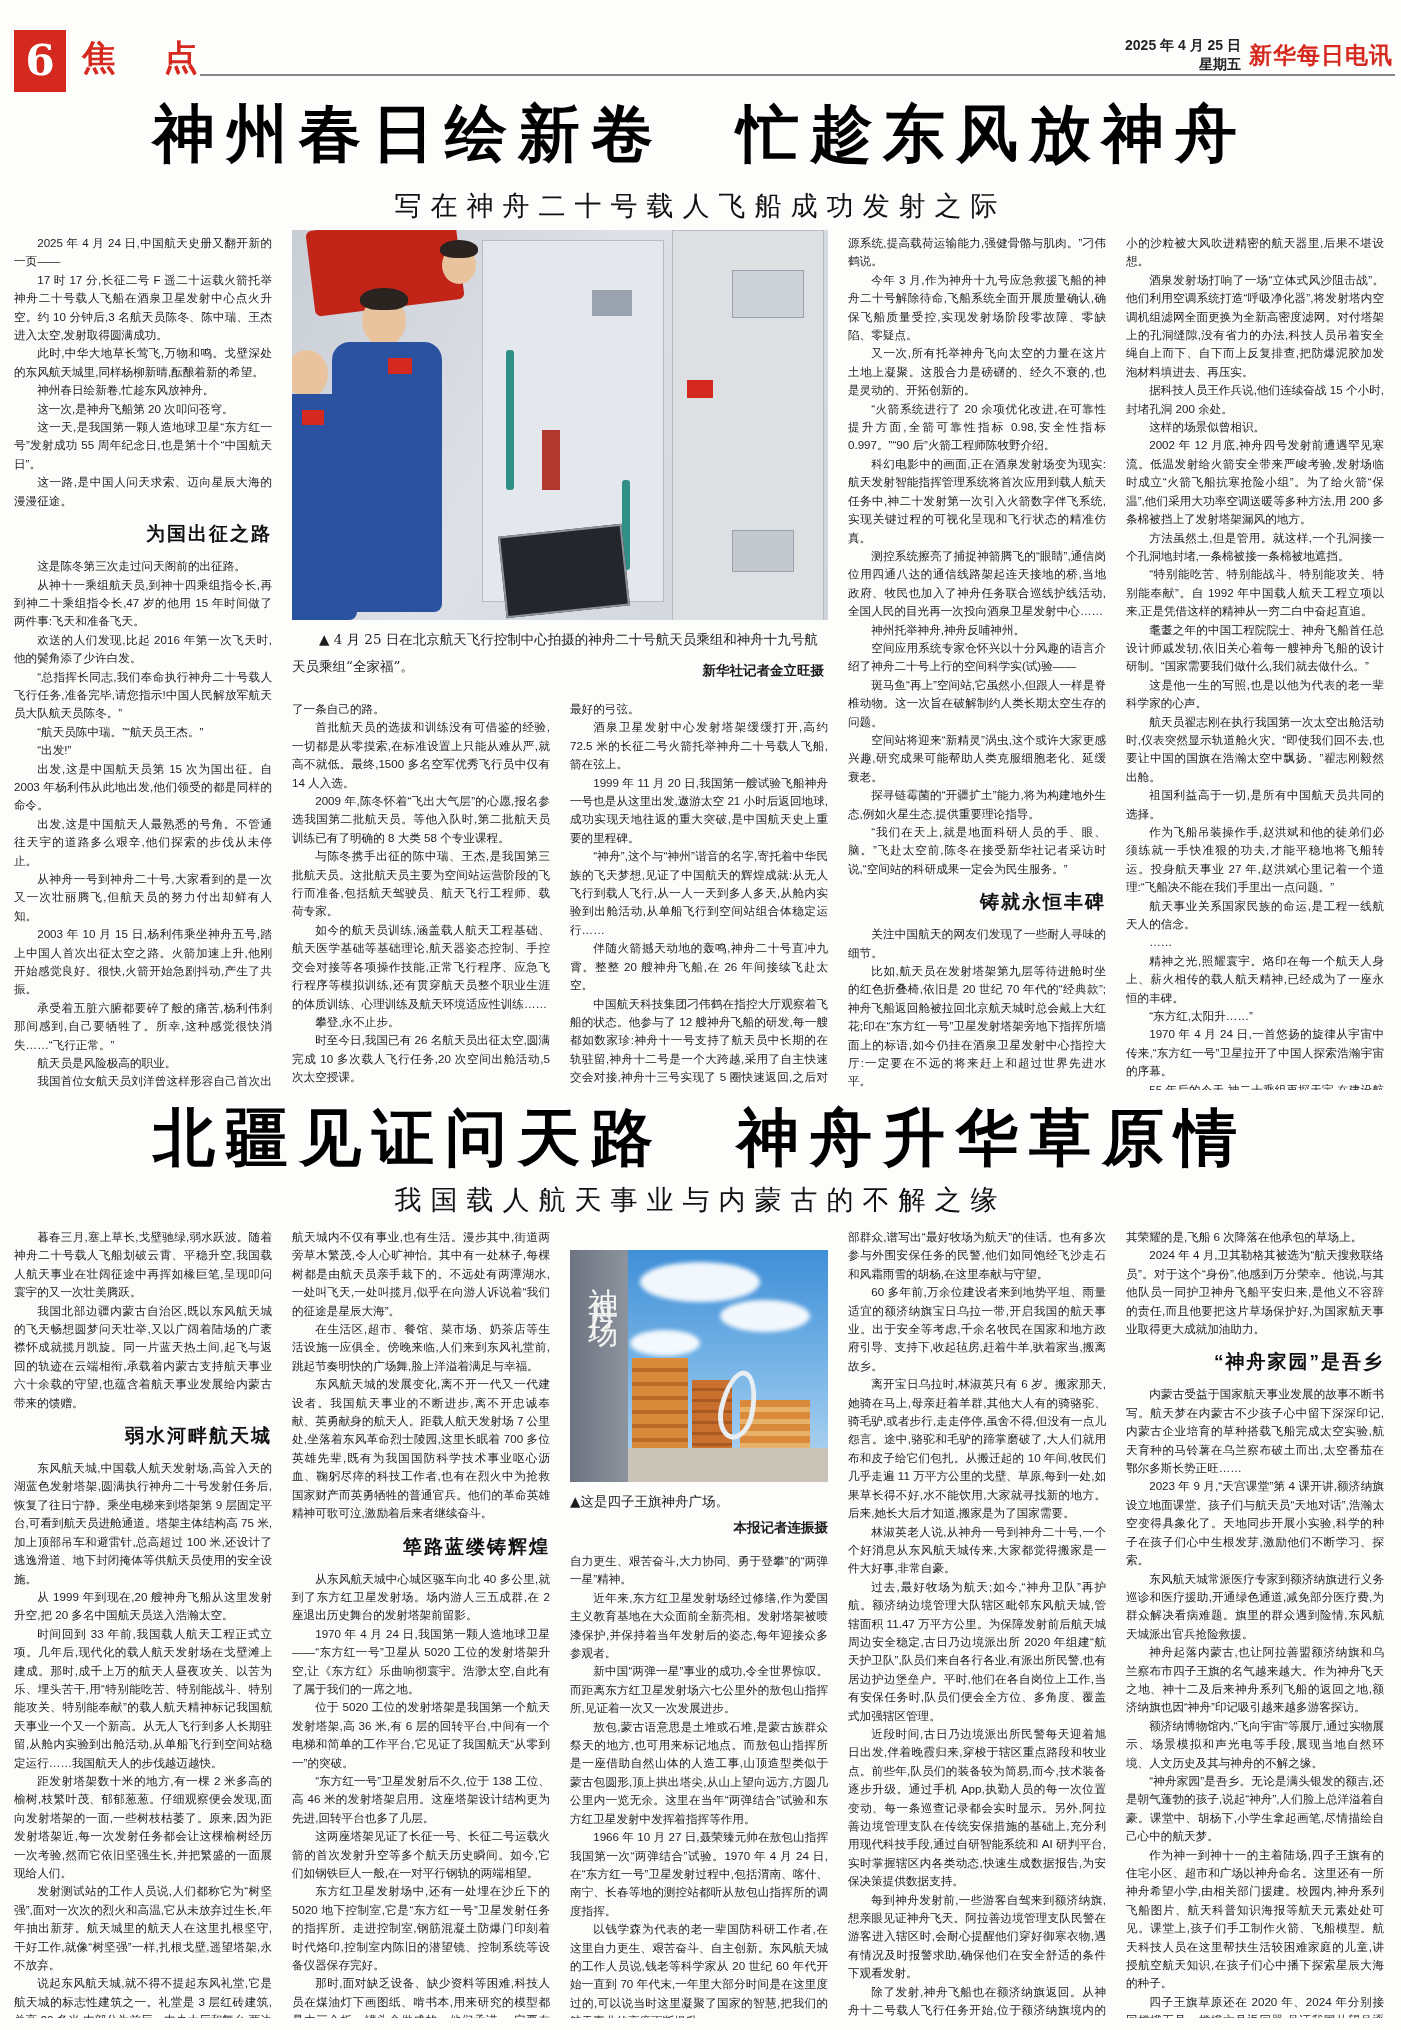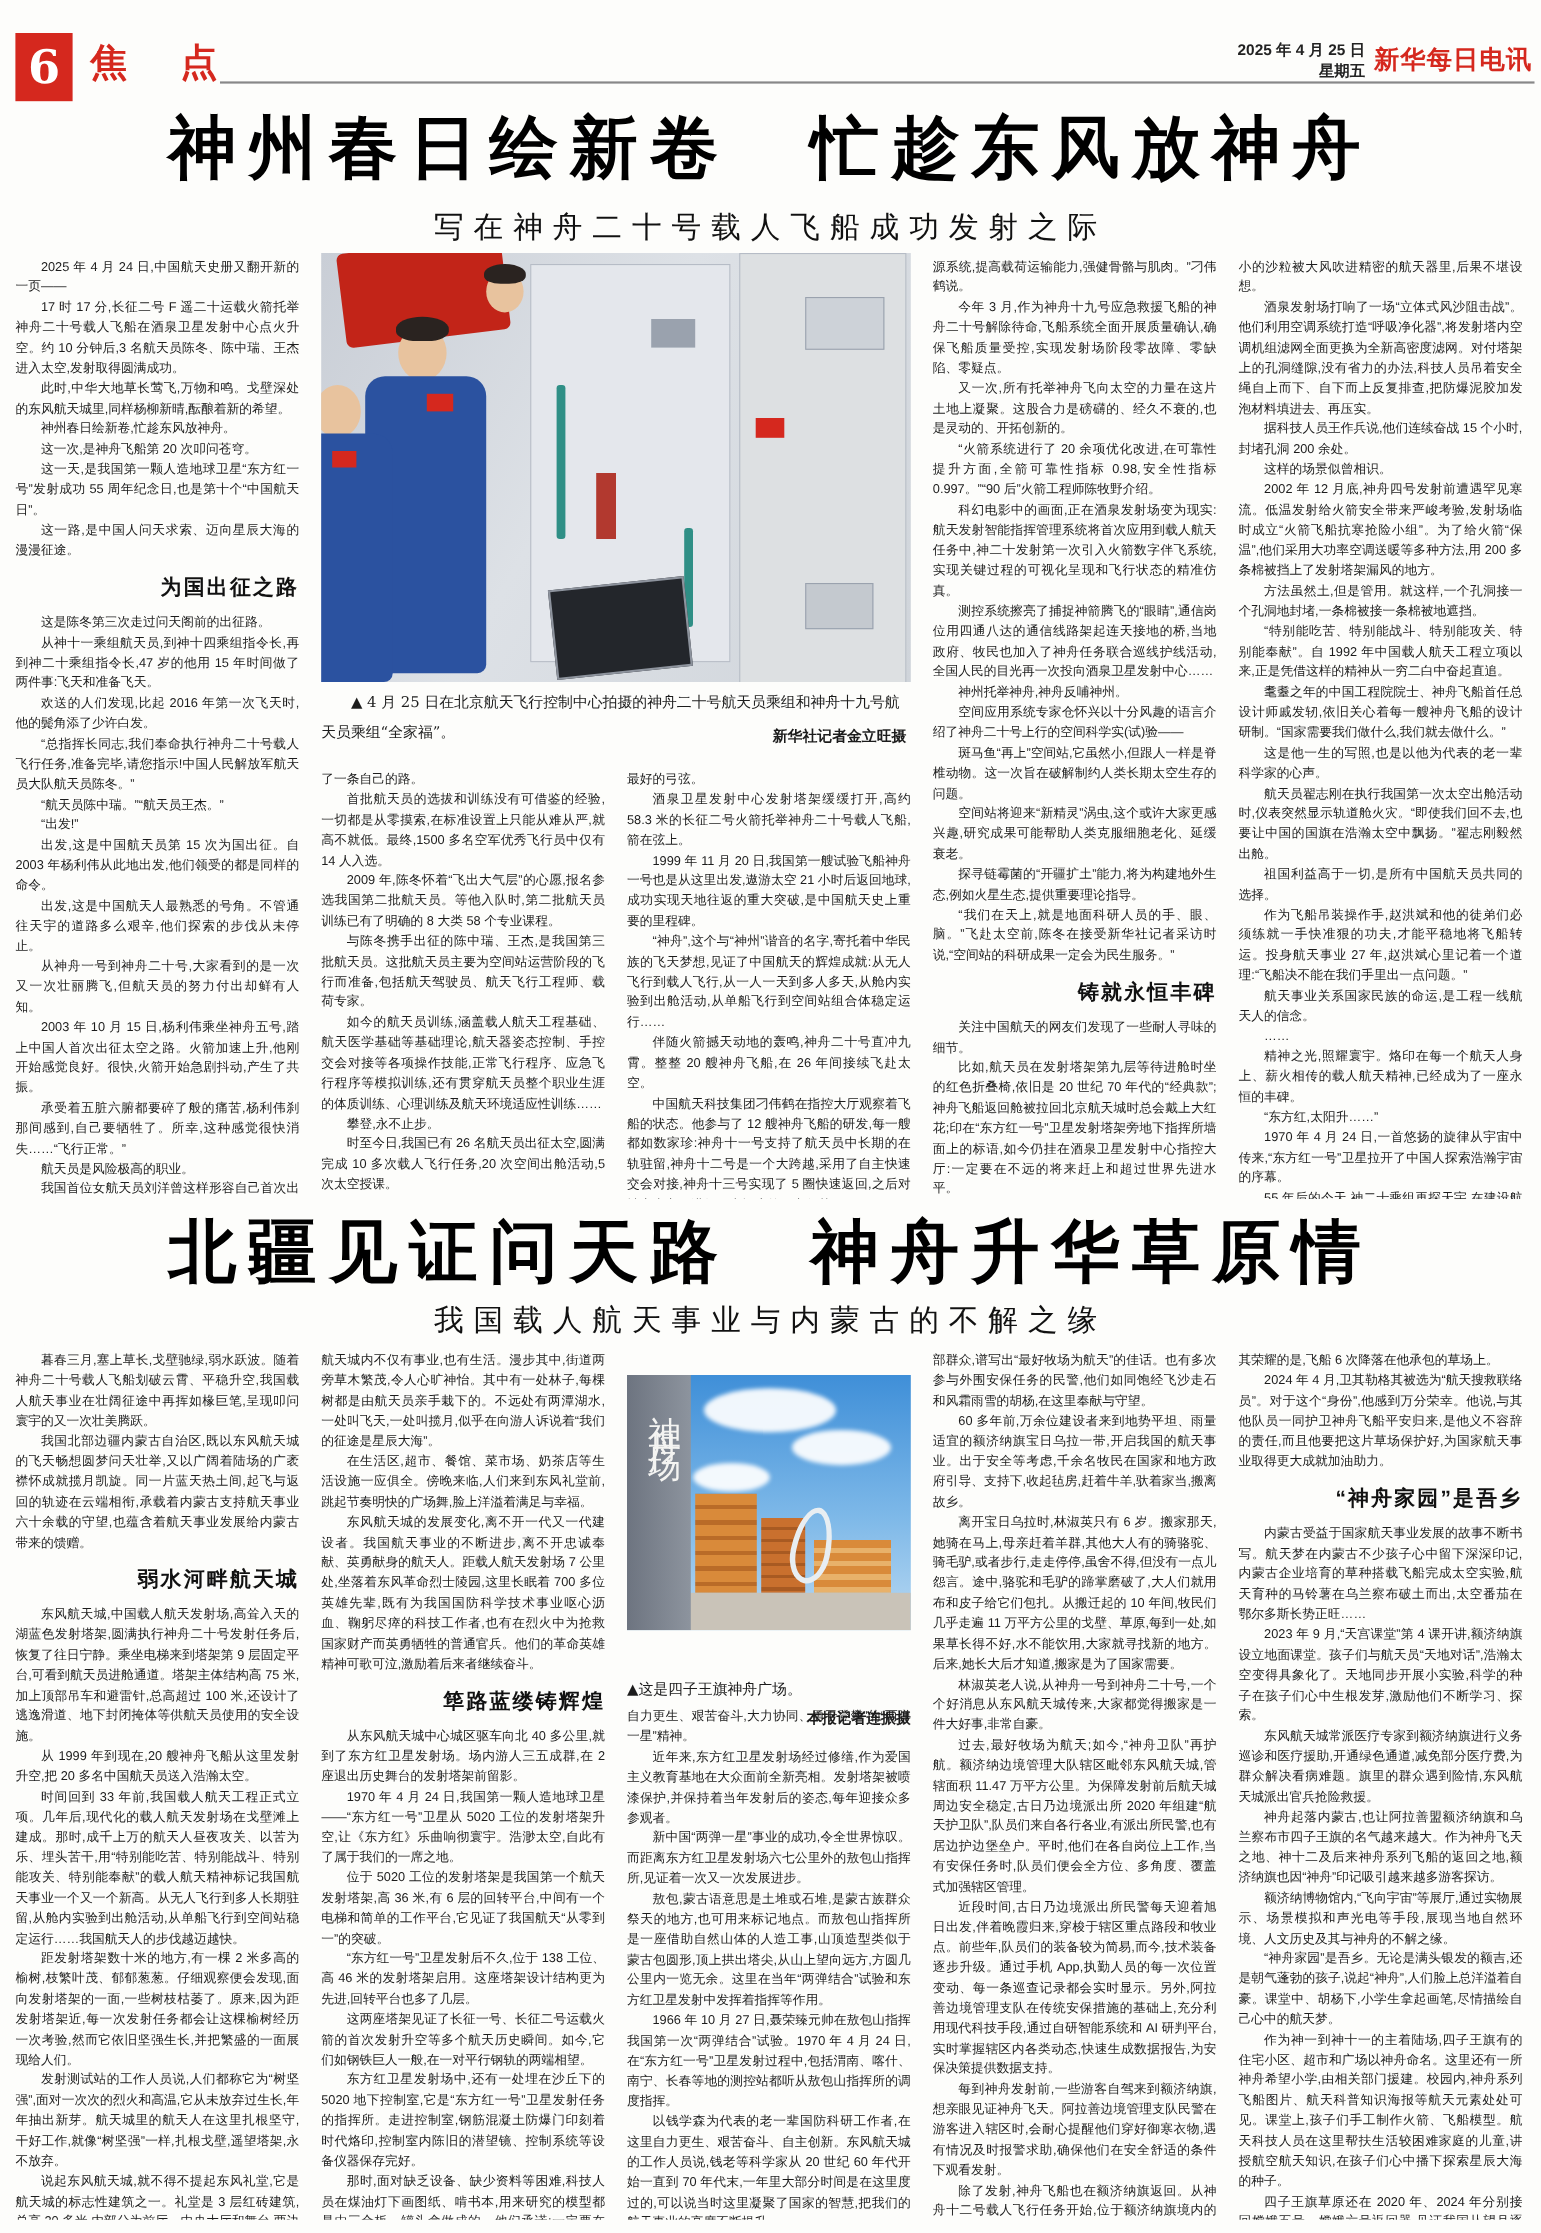--- a/index.html
+++ b/index.html
@@ -42,21 +42,21 @@
   .photo2{position:absolute;left:570px;top:1250px;width:258px;height:232px;overflow:hidden;
         background:linear-gradient(#3f8fd8 0%,#7db8e8 55%,#b9d9f2 100%);}
   .cloud{position:absolute;background:rgba(255,255,255,.92);border-radius:50%;filter:blur(2px);}
   .pillar{position:absolute;left:0;top:0;width:58px;height:232px;background:linear-gradient(90deg,#6d7480,#8d949e);}
   .pillar-text{position:absolute;left:12px;top:14px;writing-mode:vertical-rl;color:#f4f4f2;
         font-family:"DejaVu Serif",serif;font-size:30px;letter-spacing:10px;}
   .building{position:absolute;background:repeating-linear-gradient(#d98a3a 0 10px,#b96b28 10px 14px);}
   .sculpture{position:absolute;width:26px;height:60px;border:5px solid #e8eef2;border-radius:50% 50% 50% 50%/60% 60% 40% 40%;transform:rotate(12deg);background:transparent;}
   .ground{position:absolute;left:0;bottom:0;width:100%;height:34px;background:#c9c3b8;}
   .caption2{position:absolute;left:570px;top:1488px;width:258px;height:58px;
-        font-family:"DejaVu Serif",serif;font-size:13.5px;line-height:26px;margin-top:35px;}
+        font-family:"DejaVu Serif",serif;font-size:13.5px;line-height:26px;}
   .caption2 .credit{display:block;text-align:right;font-weight:bold;}
 </style>
 </head>
 <body>
 
 <div id="page">
 
   <div class="pagenum-box">6</div>
   <div class="section-name">焦 点</div>
   <div class="dateline">
@@ -124,21 +124,21 @@
       <p class="para cont">了一条自己的路。</p>
       <p class="para">首批航天员的选拔和训练没有可借鉴的经验,一切都是从零摸索,在标准设置上只能从难从严,就高不就低。最终,1500 多名空军优秀飞行员中仅有 14 人入选。</p>
       <p class="para">2009 年,陈冬怀着“飞出大气层”的心愿,报名参选我国第二批航天员。等他入队时,第二批航天员训练已有了明确的 8 大类 58 个专业课程。</p>
       <p class="para">与陈冬携手出征的陈中瑞、王杰,是我国第三批航天员。这批航天员主要为空间站运营阶段的飞行而准备,包括航天驾驶员、航天飞行工程师、载荷专家。</p>
       <p class="para">如今的航天员训练,涵盖载人航天工程基础、航天医学基础等基础理论,航天器姿态控制、手控交会对接等各项操作技能,正常飞行程序、应急飞行程序等模拟训练,还有贯穿航天员整个职业生涯的体质训练、心理训练及航天环境适应性训练……</p>
       <p class="para">攀登,永不止步。</p>
       <p class="para">时至今日,我国已有 26 名航天员出征太空,圆满完成 10 多次载人飞行任务,20 次空间出舱活动,5 次太空授课。</p>
     </div>
   <div class="col" style="left:570px;top:700px;height:390px;">
       <p class="para cont">最好的弓弦。</p>
-      <p class="para">酒泉卫星发射中心发射塔架缓缓打开,高约 58.3 米的长征二号火箭托举神舟二十号载人飞船,箭在弦上。</p>
+      <p class="para">酒泉卫星发射中心发射塔架缓缓打开,高约 72.5 米的长征二号火箭托举神舟二十号载人飞船,箭在弦上。</p>
       <p class="para">1999 年 11 月 20 日,我国第一艘试验飞船神舟一号也是从这里出发,遨游太空 21 小时后返回地球,成功实现天地往返的重大突破,是中国航天史上重要的里程碑。</p>
       <p class="para">“神舟”,这个与“神州”谐音的名字,寄托着中华民族的飞天梦想,见证了中国航天的辉煌成就:从无人飞行到载人飞行,从一人一天到多人多天,从舱内实验到出舱活动,从单船飞行到空间站组合体稳定运行……</p>
       <p class="para">伴随火箭撼天动地的轰鸣,神舟二十号直冲九霄。整整 20 艘神舟飞船,在 26 年间接续飞赴太空。</p>
       <p class="para">中国航天科技集团刁伟鹤在指控大厅观察着飞船的状态。他参与了 12 艘神舟飞船的研发,每一艘都如数家珍:神舟十一号支持了航天员中长期的在轨驻留,神舟十二号是一个大跨越,采用了自主快速交会对接,神舟十三号实现了 5 圈快速返回,之后对神舟十六号进行了大幅度的国产化替代……</p>
     </div>
   <div class="col" style="left:848px;top:234px;height:856px;">
       <p class="para cont">源系统,提高载荷运输能力,强健骨骼与肌肉。”刁伟鹤说。</p>
       <p class="para">今年 3 月,作为神舟十九号应急救援飞船的神舟二十号解除待命,飞船系统全面开展质量确认,确保飞船质量受控,实现发射场阶段零故障、零缺陷、零疑点。</p>
       <p class="para">又一次,所有托举神舟飞向太空的力量在这片土地上凝聚。这股合力是磅礴的、经久不衰的,也是灵动的、开拓创新的。</p>
       <p class="para">“火箭系统进行了 20 余项优化改进,在可靠性提升方面,全箭可靠性指标 0.98,安全性指标 0.997。”“90 后”火箭工程师陈牧野介绍。</p>

